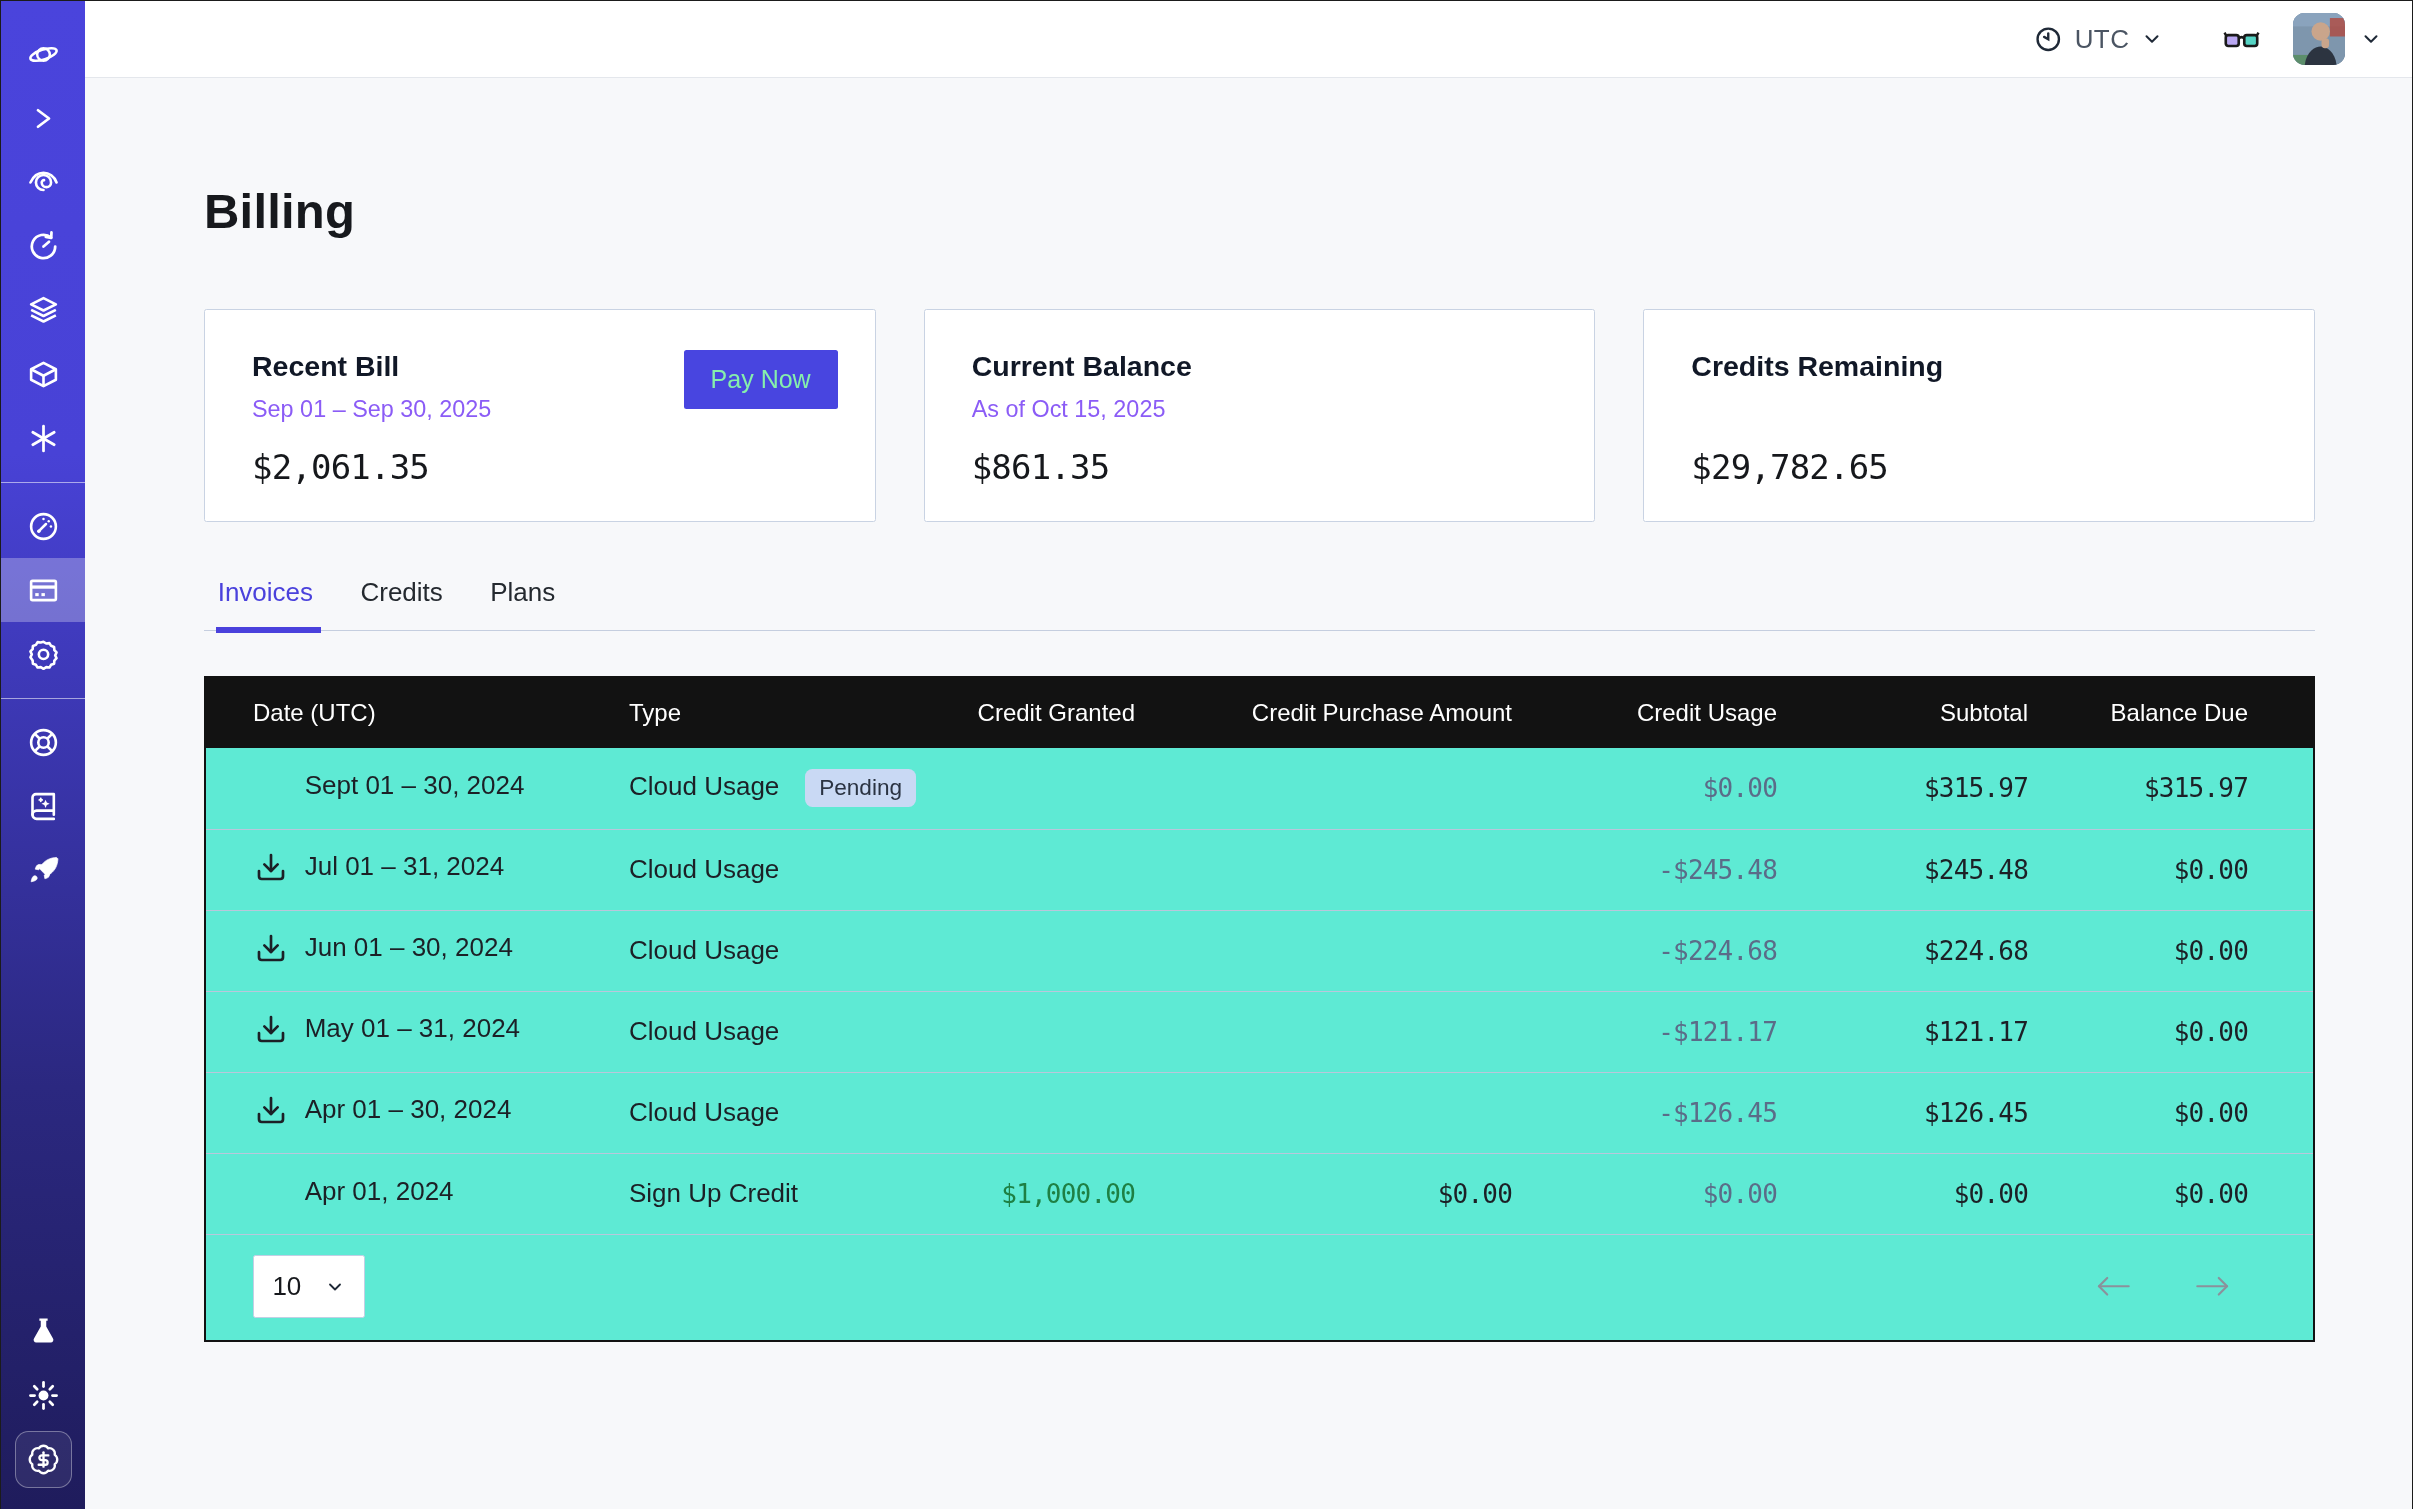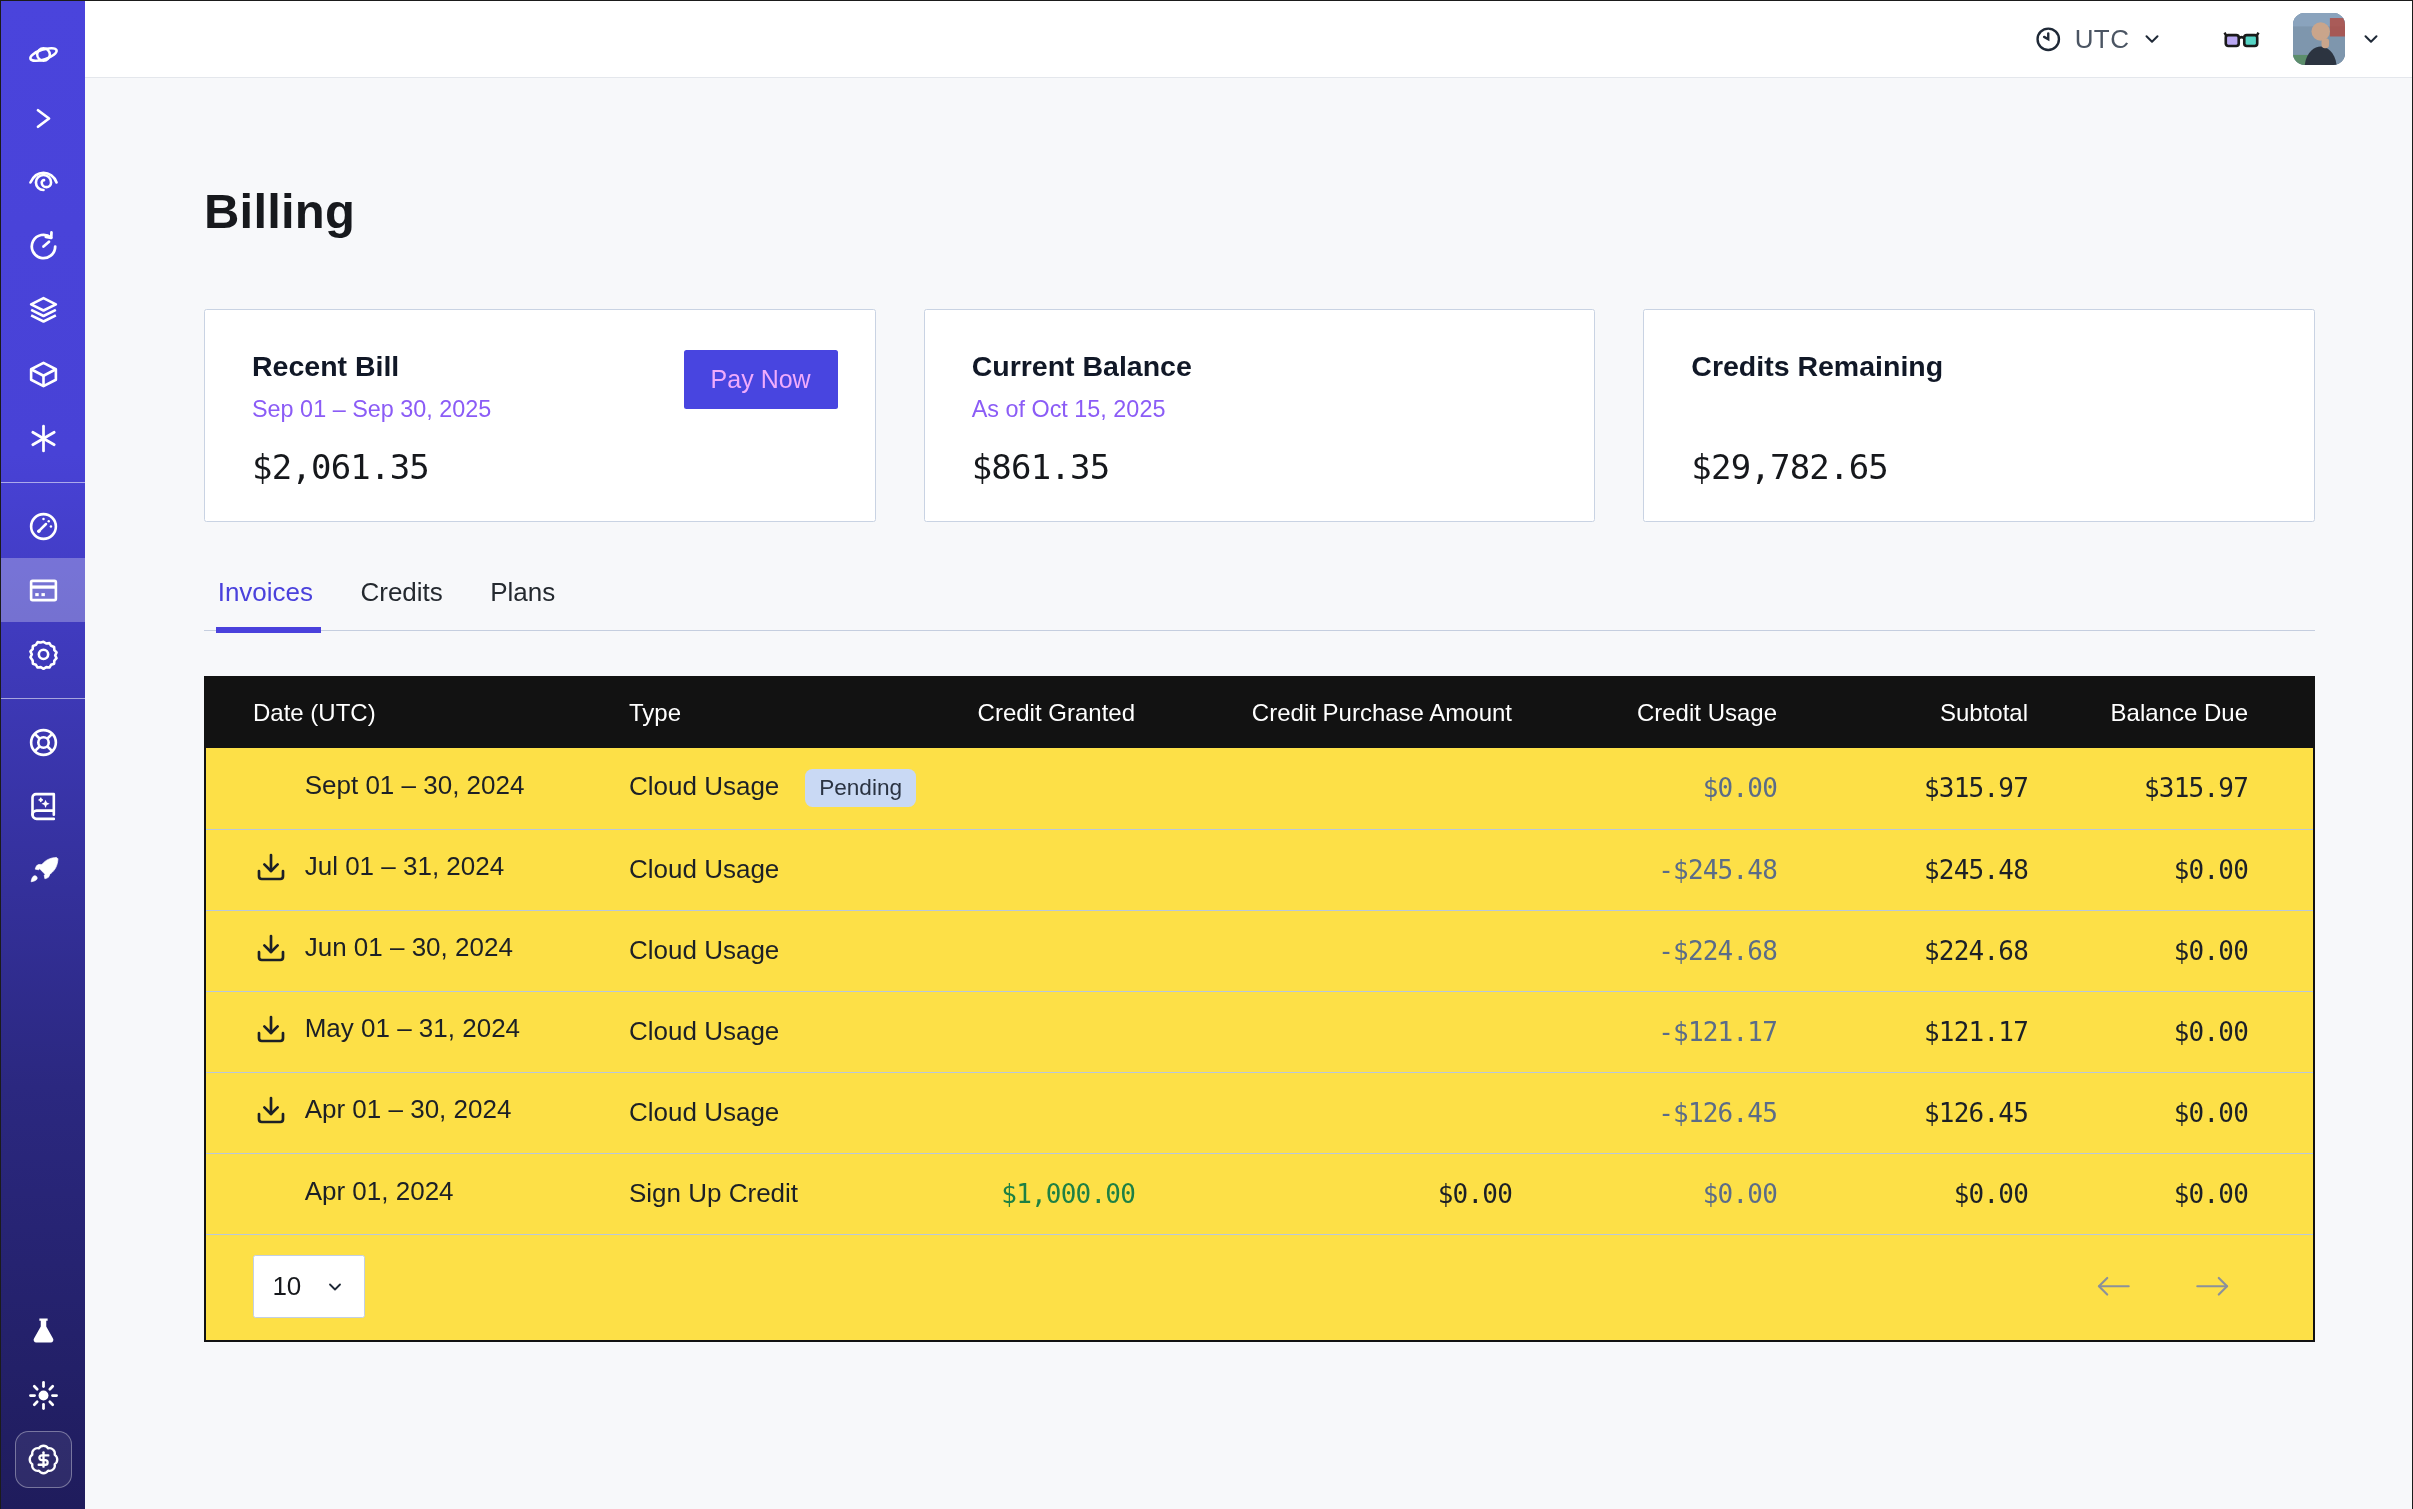--- a/index.html
+++ b/index.html
@@ -31,31 +31,31 @@
 
   .content { flex:1; padding:0 97px 17px 119px; background:#f7f8fa; overflow:hidden; }
   h1.page-title { margin-top:105px; font-size:49px; font-weight:600; color:#17191d; letter-spacing:0.2px; }
 
   
   .cards { margin-top:70px; display:grid; grid-template-columns:repeat(3,1fr); gap:48px; }
   .card { position:relative; background:#fff; border:1.7px solid #c9d3e3; border-radius:2.5px; height:213px; padding:40px 37px 0 47px; }
   .card-title { font-size:28.5px; font-weight:600; color:#111827; }
   .card-sub { margin-top:13.4px; font-size:23.4px; color:#8b5cf6; min-height:28.5px; }
   .card-amount { margin-top:22px; font-size:34px; color:#16181c; font-family:"DejaVu Sans Mono", monospace; letter-spacing:-0.8px; }
-  .paynow { position:absolute; top:40px; right:37px; background:#4845e0; color:#f0abfc; font-size:25px; border:none;
+  .paynow { position:absolute; top:40px; right:37px; background:#4845e0; color:#86efac; font-size:25px; border:none;
     padding:15px 27px; border-radius:2.5px; cursor:pointer; font-family:inherit; }
 
   
   .tabs { margin-top:55px; display:flex; border-bottom:1.7px solid #c5cedf; }
   .tab { font-size:26px; color:#24292f; padding:0 1.7px 22px 1.7px; margin-right:44px; position:relative; cursor:pointer; }
   .tab.active { color:#4a41dc;margin-left:12px; }
   .tab.active::after { content:""; position:absolute; left:0; right:-6.7px; bottom:-3.3px; height:5.9px; background:#4a41dc; }
 
   
-  .tablewrap { margin-top:45px; border:2.5px solid #121212; background:#fde047; }
+  .tablewrap { margin-top:45px; border:2.5px solid #121212; background:#5eead4; }
   table { width:100%; border-collapse:collapse; table-layout:fixed; }
   thead th { background:#121212; color:#fff; font-size:24px; font-weight:500; height:70px; }
   th, td { text-align:right; vertical-align:middle; }
   th.c-date, td.c-date, th.c-type, td.c-type { text-align:left; }
   th.c-date { padding-left:47px; }
   td { height:81px; font-size:26px; color:#1c2026; border-top:1.7px solid #b9c7db; }
   tbody tr:first-child td { border-top:none; }
   .datecell { display:inline-flex; align-items:center; padding-left:47px; }
   .dl-slot { width:35px; height:35px; margin-right:16.7px; display:inline-flex; align-items:center; justify-content:center; }
   .dl-slot svg { width:32px; height:32px; }

